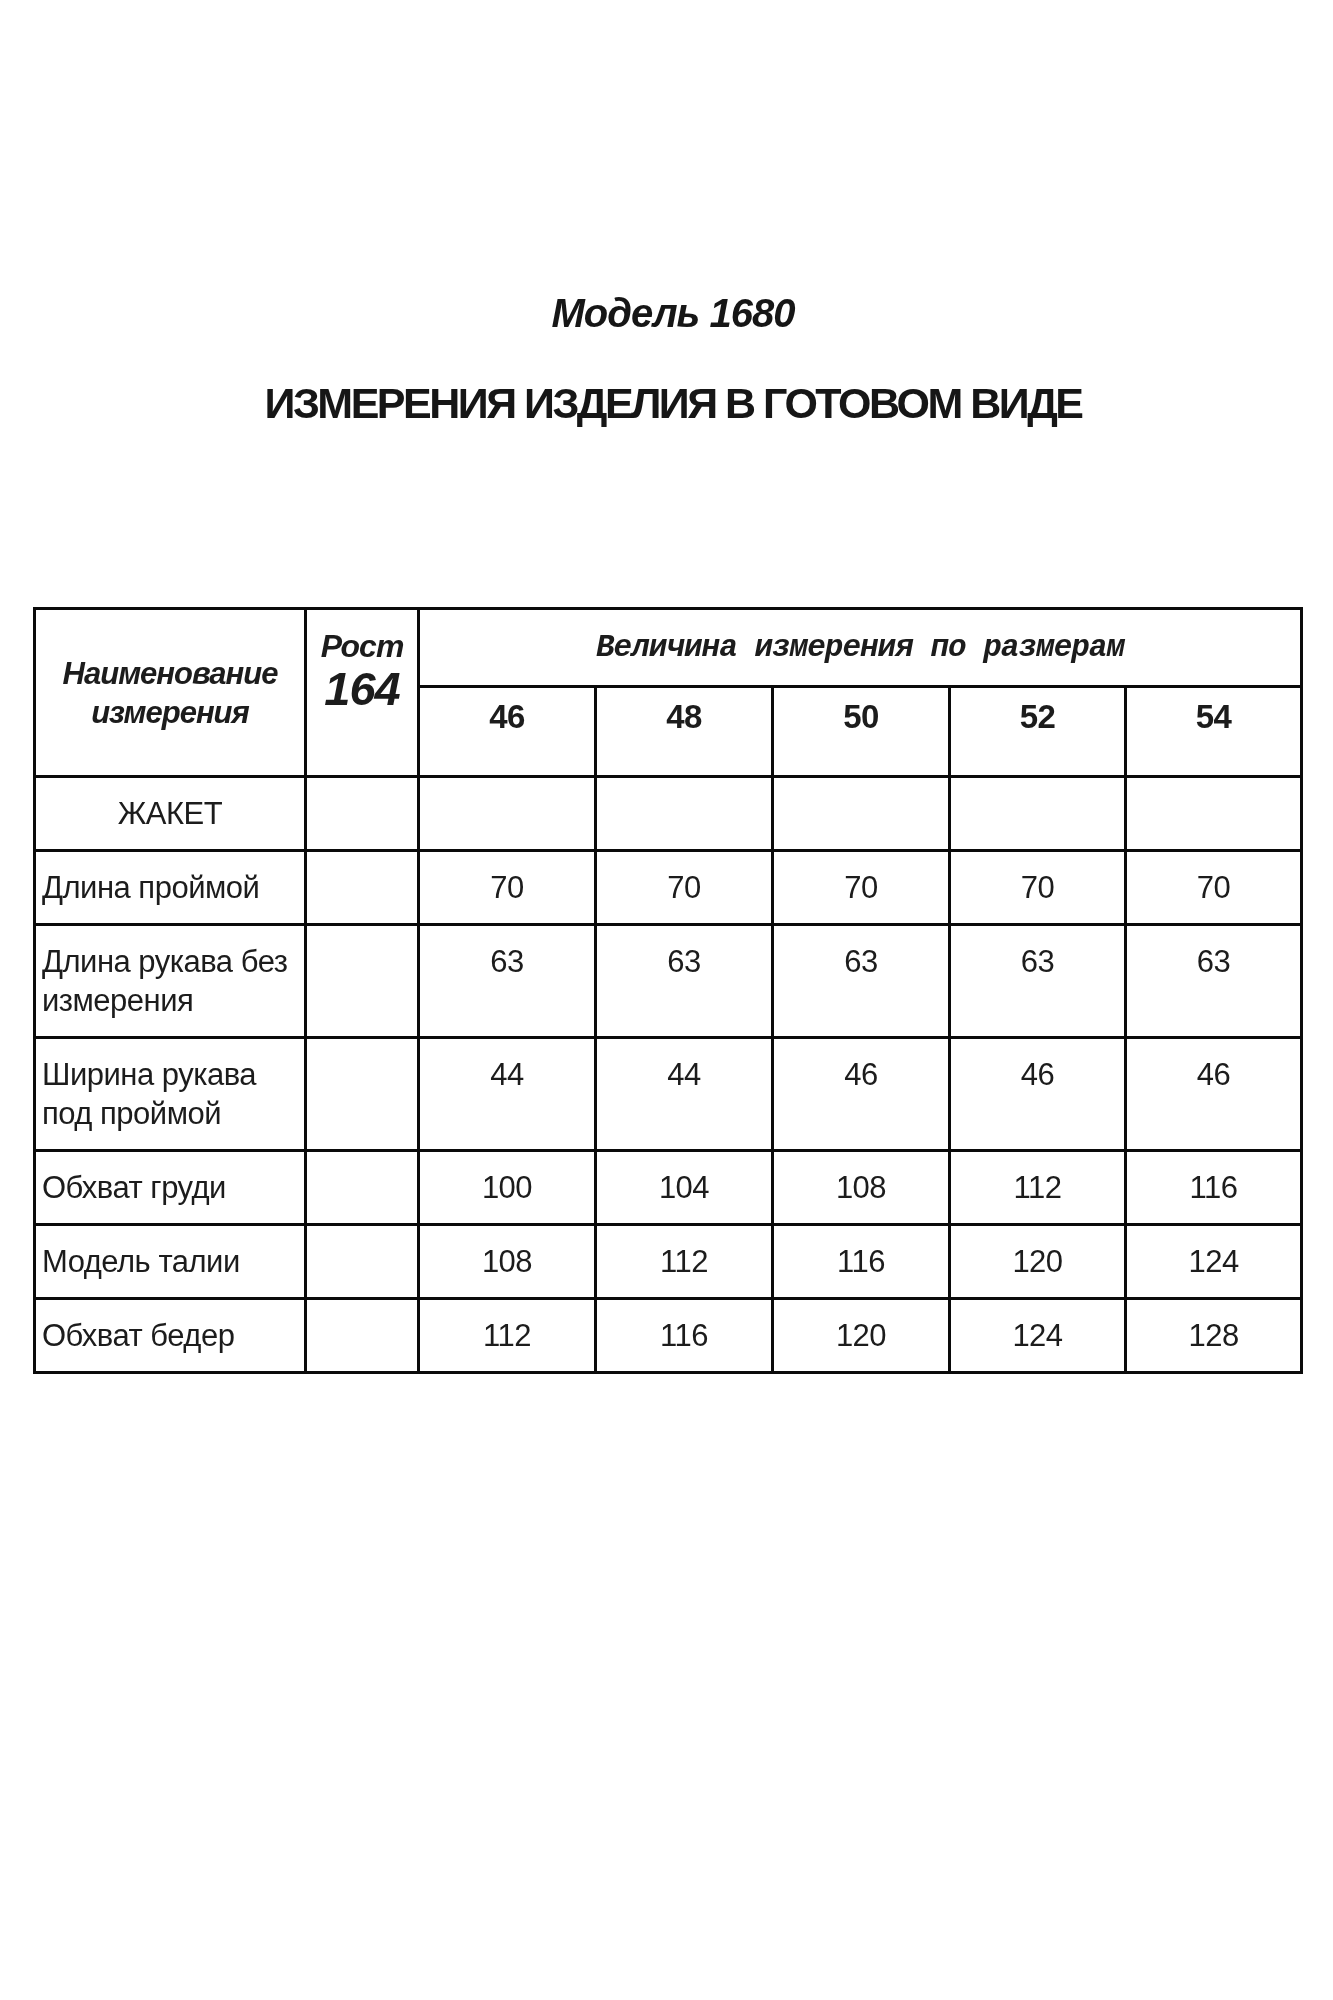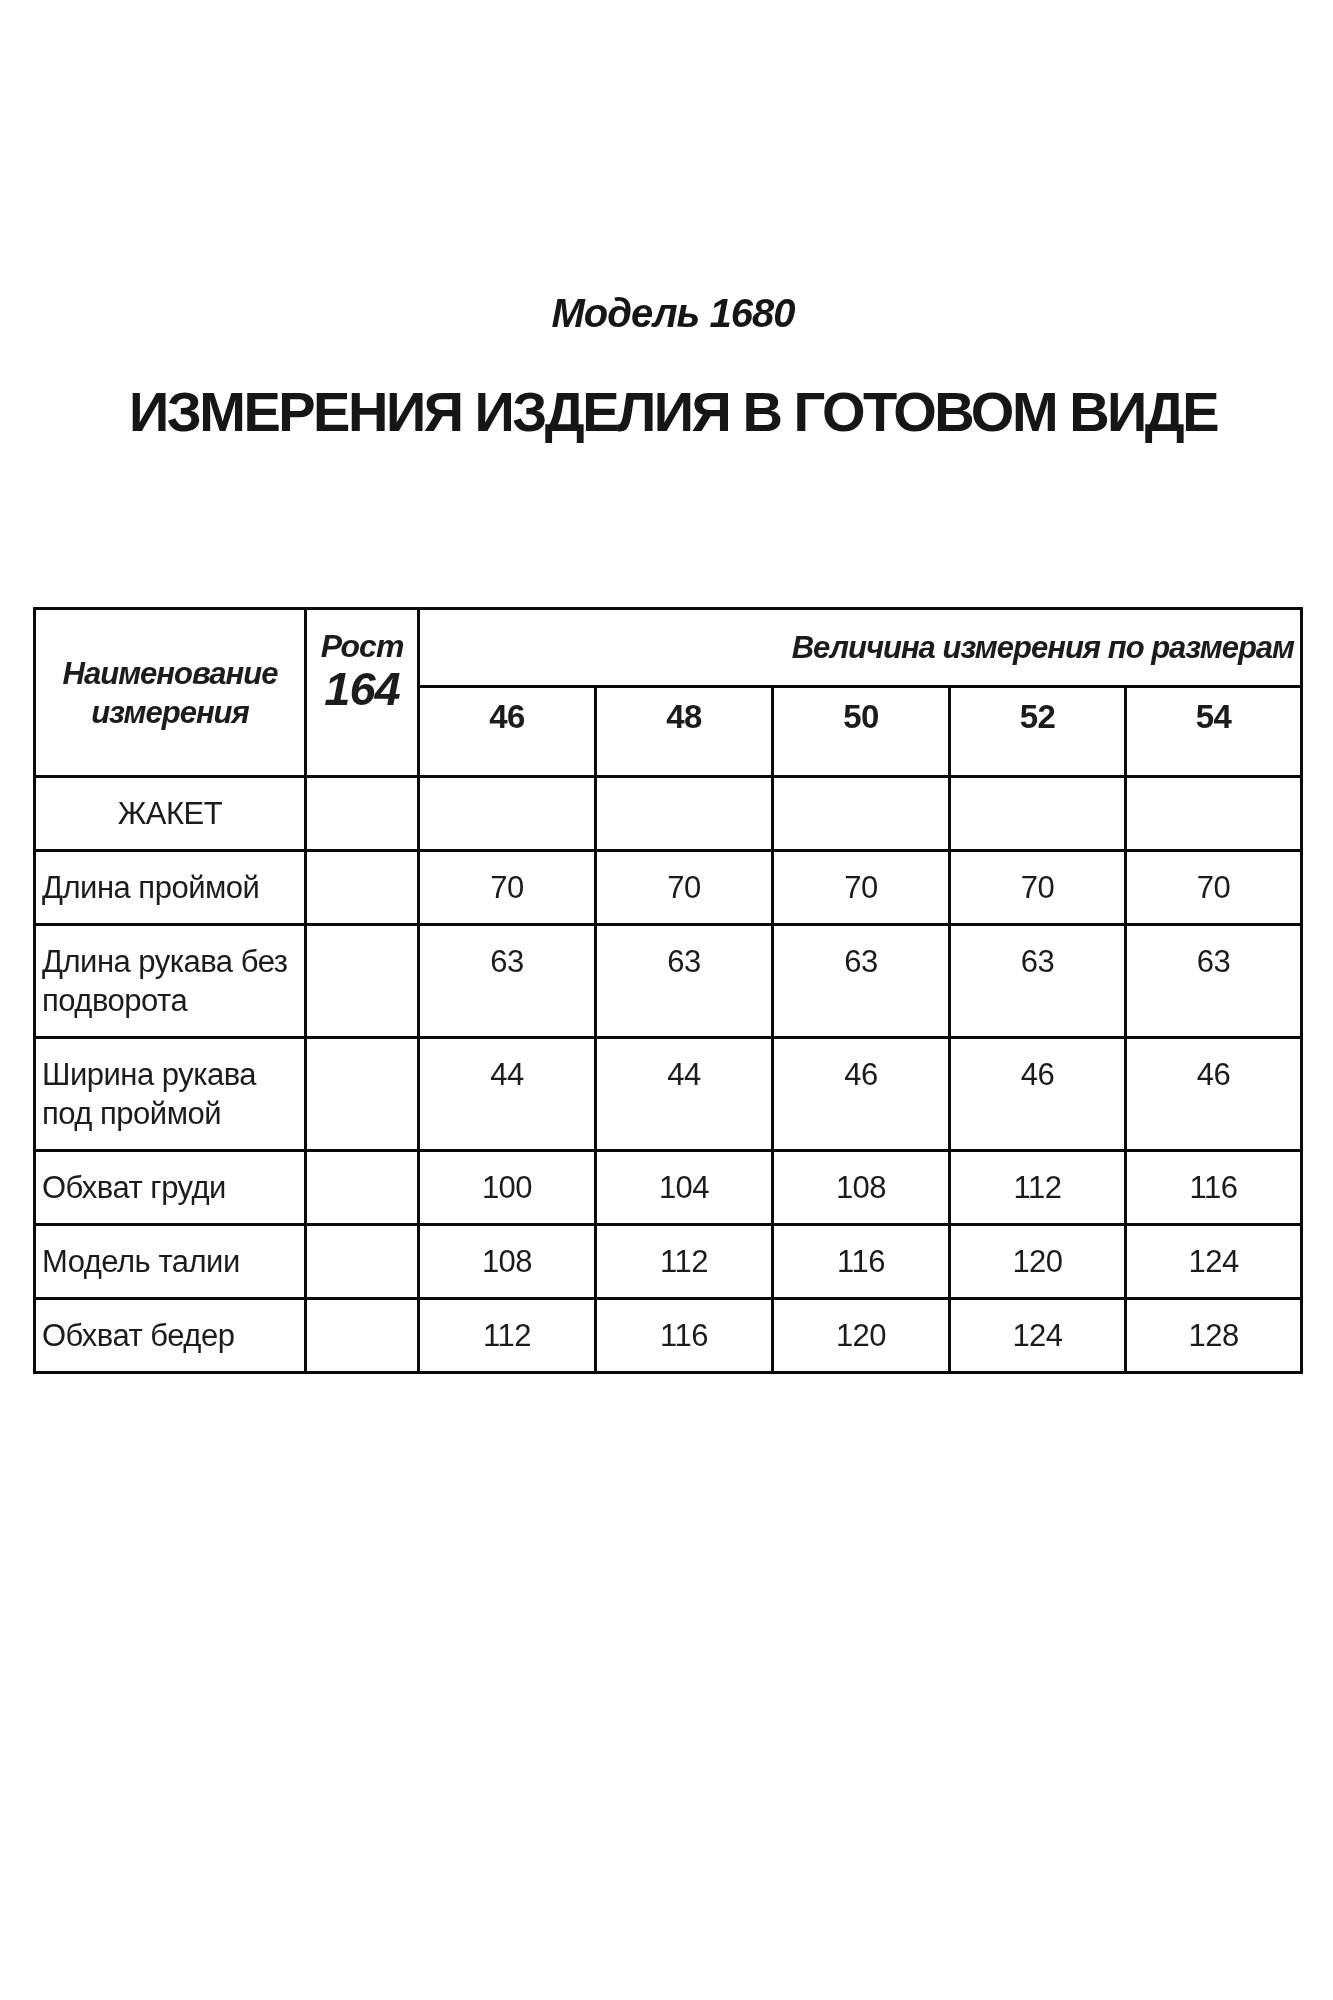--- a/index.html
+++ b/index.html
@@ -27,21 +27,21 @@
     font-style: italic;
     letter-spacing: -1px;
     color: #161616;
   }
   .doc-subtitle {
     position: absolute;
     top: 379px;
     left: 33px;
     width: 1280px;
     text-align: center;
-    font-size: 56px;
+    font-size: 43px;
     font-weight: bold;
     letter-spacing: -2.5px;
     color: #161616;
   }
   table.size-table {
     position: absolute;
     top: 607px;
     left: 33px;
     width: 1267px;
     border-collapse: collapse;
@@ -52,25 +52,26 @@
     color: #1c1c1c;
   }
   table.size-table td {
     border: 3px solid #0a0a0a;
     padding: 16px 6px;
     overflow: hidden;
   }
   
   tr.hdr1 { height: 78px; }
   td.c-vel {
-    text-align: right;
+    text-align: center;
     vertical-align: middle;
     font-weight: bold;
     font-style: italic;
     letter-spacing: -1px;
+    font-family: Liberation Mono, monospace;
   }
   
   td.c-name {
     text-align: center;
     vertical-align: middle;
     font-weight: bold;
     font-style: italic;
     letter-spacing: -1px;
     margin-top: 48px;
   }
@@ -168,21 +169,21 @@
     <tr class="data-row">
           <td class="lbl">Длина проймой</td>
           <td></td>
           <td class="val">70</td>
           <td class="val">70</td>
           <td class="val">70</td>
           <td class="val">70</td>
           <td class="val">70</td>
         </tr>
         <tr class="data-row">
-          <td class="lbl">Длина рукава без подворота</td>
+          <td class="lbl">Длина рукава без измерения</td>
           <td></td>
           <td class="val">63</td>
           <td class="val">63</td>
           <td class="val">63</td>
           <td class="val">63</td>
           <td class="val">63</td>
         </tr>
         <tr class="data-row">
           <td class="lbl">Ширина рукава под проймой</td>
           <td></td>

